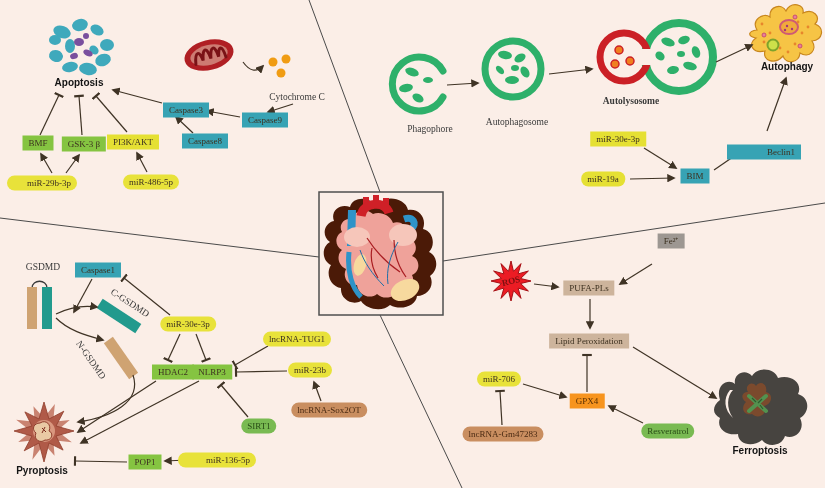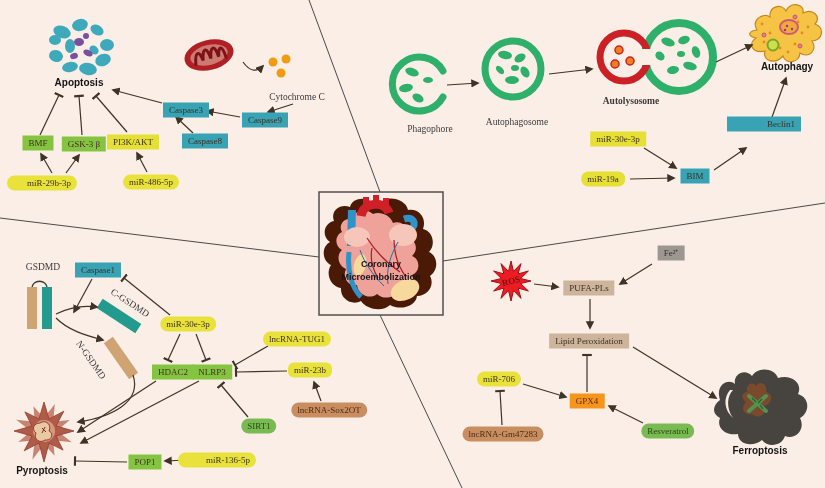--- a/index.html
+++ b/index.html
@@ -253,44 +253,40 @@
 <div class="node pill" style="left:42px;top:183px;padding-left:20px;">miR-29b-3p</div>
 <div class="node pill" style="left:151px;top:182px;">miR-486-5p</div>
 
 <div class="ilabel" style="left:430px;top:129px;">Phagophore</div>
 <div class="ilabel" style="left:517px;top:122px;">Autophagosome</div>
 <div class="ilabel" style="left:631px;top:101px;font-weight:bold;">Autolysosome</div>
 <div class="slabel" style="left:787px;top:66px;">Autophagy</div>
 <div class="node yellow" style="left:618px;top:139px;">miR-30e-3p</div>
 <div class="node yellow" style="left:603px;top:179px;border-radius:7px;">miR-19a</div>
 <div class="node teal" style="left:695px;top:176px;">BIM</div>
-<div class="node teal" style="left:764px;top:124px;padding-left:40px;">Beclin1</div>
-
-<div id="cme-text">
-  <div>Coronary</div>
-  <div>Microembolization</div>
-</div>
+<div class="node teal" style="left:764px;top:152px;padding-left:40px;">Beclin1</div>
+
 
 <div class="ilabel" style="left:43px;top:267px;">GSDMD</div>
 <div class="node teal" style="left:98px;top:270px;">Caspase1</div>
 <div class="ilabel rot" style="left:130px;top:303px;transform:translate(-50%,-50%) rotate(33deg);">C-GSDMD</div>
 <div class="ilabel rot" style="left:91px;top:360px;transform:translate(-50%,-50%) rotate(55deg);">N-GSDMD</div>
 <div class="node pill" style="left:188px;top:324px;">miR-30e-3p</div>
 <div class="node green" style="left:173px;top:372px;">HDAC2</div>
 <div class="node green" style="left:212px;top:372px;">NLRP3</div>
 <div class="node pill" style="left:297px;top:339px;">lncRNA-TUG1</div>
-<div class="node pill" style="left:310px;top:370px;border-radius:6px;">miR-23b</div>
+<div class="node pill" style="left:310px;top:370px;">miR-23b</div>
 <div class="node bpill" style="left:329px;top:410px;">lncRNA-Sox2OT</div>
 <div class="node gpill" style="left:259px;top:426px;">SIRT1</div>
 <div class="node green" style="left:145px;top:462px;">POP1</div>
 <div class="node pill" style="left:217px;top:460px;padding-left:28px;">miR-136-5p</div>
 <div class="slabel" style="left:42px;top:470px;">Pyroptosis</div>
 
 <div id="ros-text">ROS</div>
-<div class="node gray" style="left:671px;top:253px;">Fe²⁺</div>
+<div class="node gray" style="left:671px;top:241px;">Fe²⁺</div>
 <div class="node tan" style="left:589px;top:288px;">PUFA-PLs</div>
 <div class="node tan" style="left:589px;top:341px;">Lipid Peroxidation</div>
 <div class="node pill" style="left:499px;top:379px;">miR-706</div>
 <div class="node orange" style="left:587px;top:401px;">GPX4</div>
 <div class="node bpill" style="left:503px;top:434px;">lncRNA-Gm47283</div>
 <div class="node gpill" style="left:668px;top:431px;">Resveratrol</div>
 <div class="slabel" style="left:760px;top:450px;">Ferroptosis</div>
 
 </div>
 

